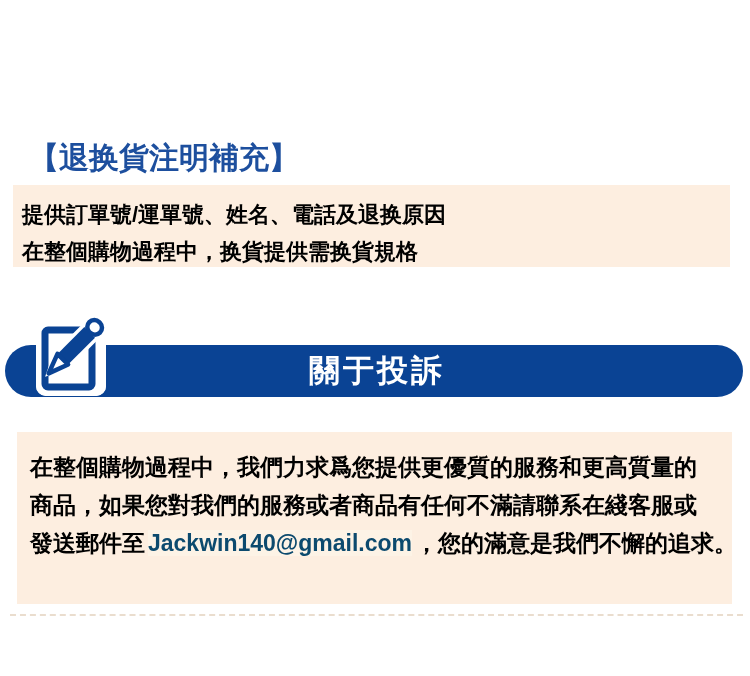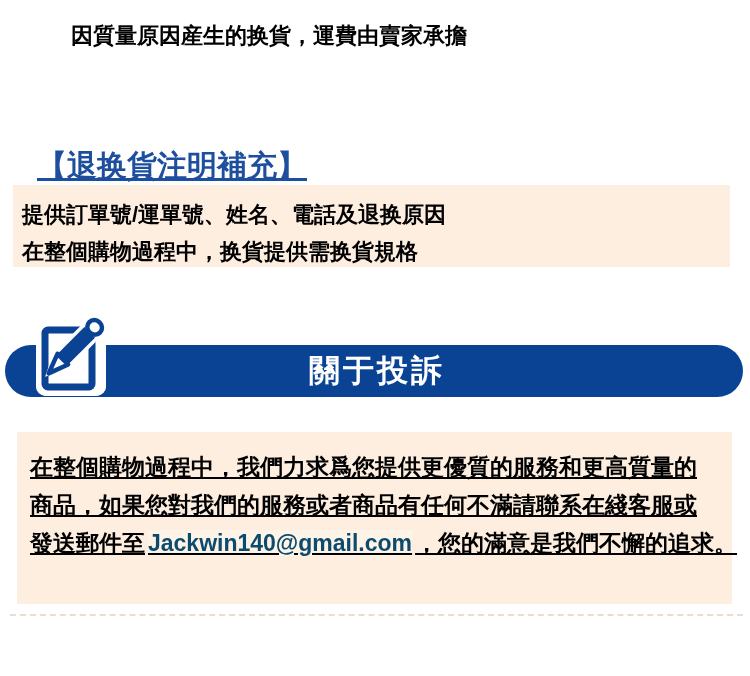--- a/index.html
+++ b/index.html
@@ -24,26 +24,25 @@
     line-height: 24px;
     white-space: nowrap;
   }
   .policy-line.l1 { top: 24px; }
   .policy-line.l2 { top: 71px; }
 
   .section-heading {
     position: absolute;
     left: 25px;
     top: 136px;
-    margin: 12px;
+    margin: 4px;
     font-size: 30px;
     line-height: 36px;
     color: #1d4f9e;
     white-space: nowrap;
-    text-decoration: underline;
   }
 
   .supplement-box {
     position: absolute;
     left: 13px;
     top: 185px;
     width: 717px;
     height: 82px;
     background: #fdeee0;
     box-sizing: border-box;
@@ -95,21 +94,20 @@
     height: 172px;
     background: #fdeee0;
     box-sizing: border-box;
     padding: 16px 0 0 13px;
   }
   .complaint-box p {
     margin: 0;
     font-size: 23px;
     line-height: 38px;
     white-space: nowrap;
-    text-decoration: underline;
   }
   .email-link {
     color: #0c4a6e;
     text-decoration: none;
     background: #fdf3e6;
     margin: 0 3px;
   }
 
   .dashed-sep {
     position: absolute;
@@ -119,21 +117,20 @@
     height: 0;
     border-top: 2px dashed #e2cfba;
     opacity: 0.7;
   }
 </style>
 </head>
 <body>
 
 <div class="canvas">
 
-  <div class="policy-line l1">因質量原因産生的换貨，運費由賣家承擔</div>
 
 
   <h2 class="section-heading">【退换貨注明補充】</h2>
 
   <div class="supplement-box">
     <div class="supp-line">提供訂單號/運單號、姓名、電話及退换原因</div>
     <div class="supp-line">在整個購物過程中，换貨提供需换貨規格</div>
   </div>
 
   <div class="banner">

